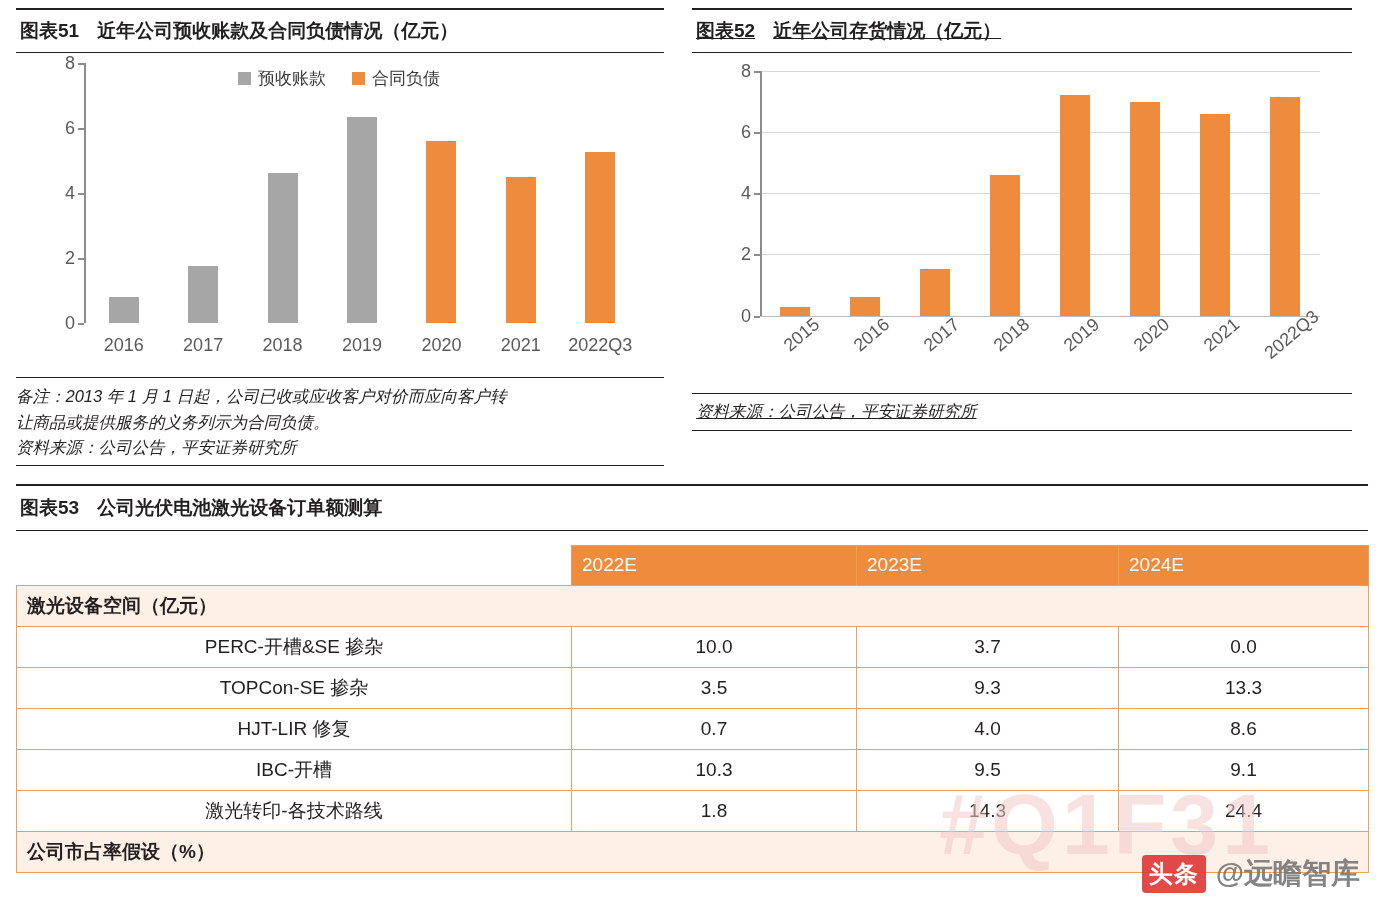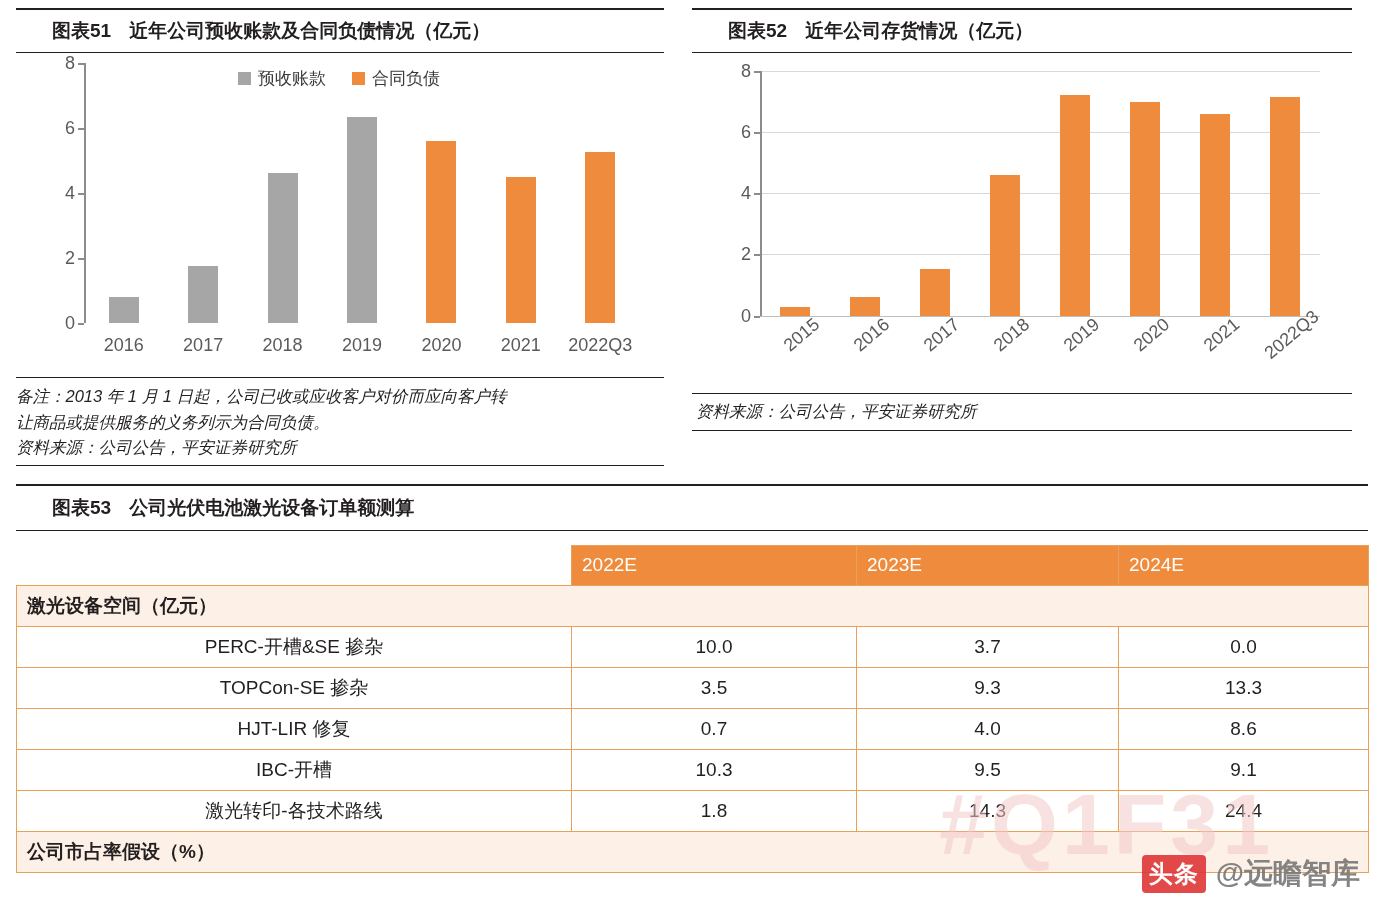--- a/index.html
+++ b/index.html
@@ -14,33 +14,33 @@
   }
 
   
   .top-row {
     display: flex;
     gap: 28px;
     padding: 8px 16px 0 16px;
   }
   .panel { position: relative; }
   .panel-left { width: 648px; }
-  .panel-right { width: 660px; }
+  .panel-right { width: 660px; text-decoration: underline; }
 
   .fig-head {
     border-top: 2.5px solid #231f20;
     border-bottom: 1.2px solid #231f20;
     padding: 8px 2px 8px 4px;
     display: flex;
     align-items: baseline;
     gap: 18px;
     font-weight: bold;
     font-size: 19px;
   }
-  .fig-num { letter-spacing: 0px; margin-left: 32px; }
+  .fig-num { letter-spacing: 0px; }
   .fig-title { font-size: 19px; font-weight: bold; }
 
   .chart-area { position: relative; }
 
   
   .plot {
     position: relative;
   }
   .yaxis-line {
     position: absolute;

